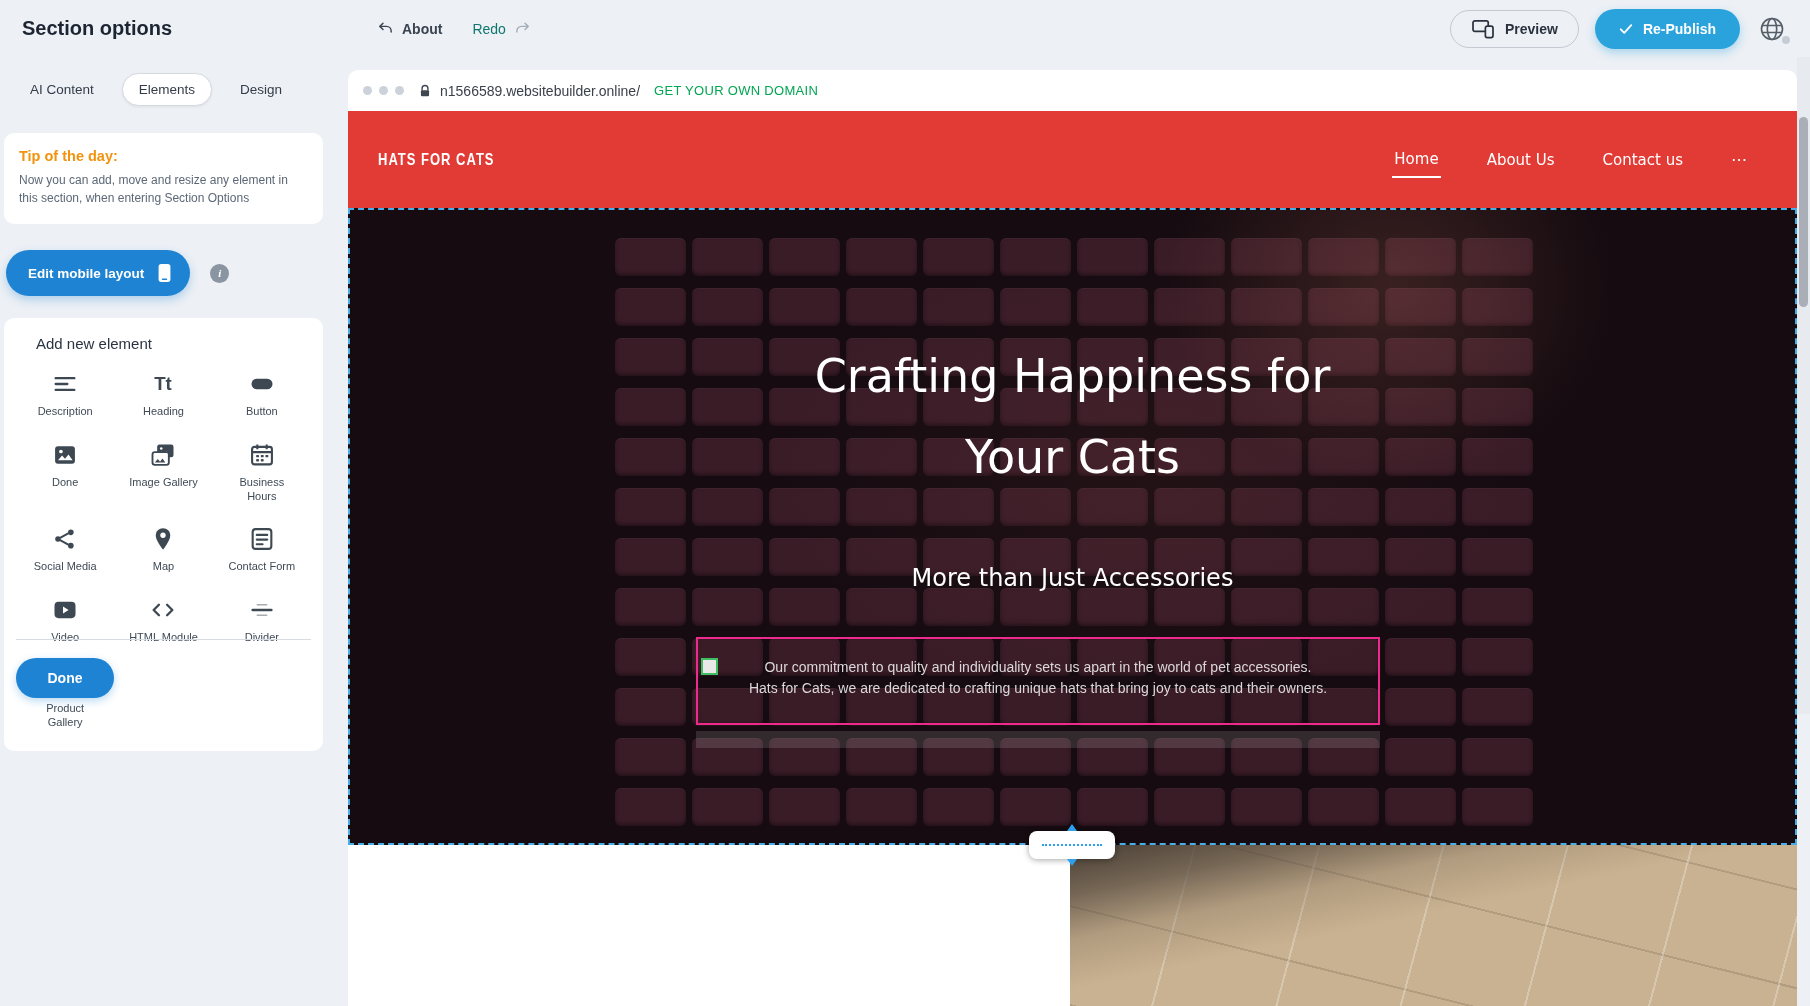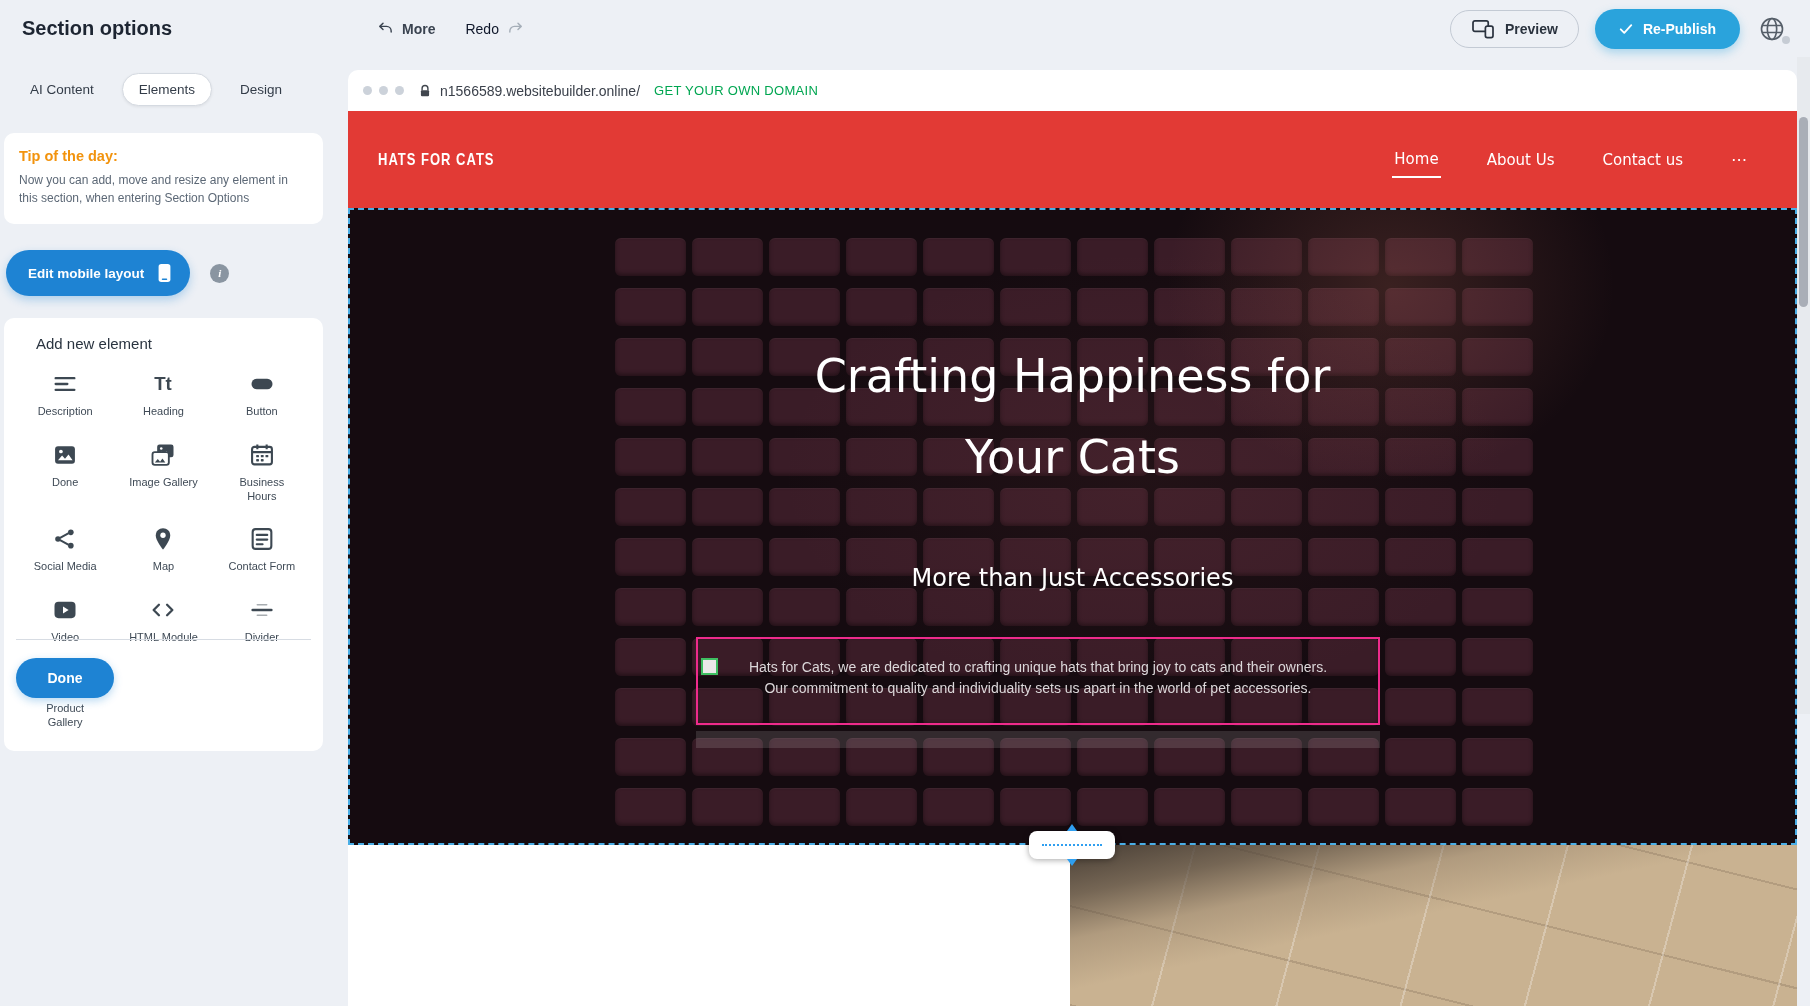--- a/index.html
+++ b/index.html
@@ -6,21 +6,21 @@
   html,body { width:1810px; height:1006px; }
   body { font-family:"Liberation Sans", sans-serif; background:#edf0f5; overflow:hidden; cursor:default; }
   button { border:none; background:none; font-family:inherit; cursor:pointer; }
   .app { width:1810px; height:714px; display:flex; flex-direction:column; }
 
   
   .topbar { flex:0 0 57px; display:flex; align-items:center; padding:0 22px; }
   .topbar-title { font-size:20px; font-weight:bold; color:#1d2532; }
   .history { display:flex; align-items:center; gap:30px; margin-left:205px; }
   .hist-btn { display:flex; align-items:center; gap:8px; font-size:14px; font-weight:bold; color:#3a4350; }
-  .hist-btn.redo { color:#0f172a; font-weight:normal;text-align:right; }
+  .hist-btn.redo { color:#0f766e; font-weight:normal;text-align:right; }
   .topbar-right { margin-left:auto; display:flex; align-items:center; gap:16px; }
   .preview-btn { height:38px; border-radius:19px; border:1px solid #c3cad4; padding:0 20px; display:flex; align-items:center; gap:10px; font-size:14px; font-weight:bold; color:#2a323e; }
   .republish-btn { height:40px; border-radius:20px; background:#2aa3dc; color:#fff; padding:0 24px; display:flex; align-items:center; gap:10px; font-size:14px; font-weight:bold; box-shadow:0 4px 10px rgba(42,163,220,.35); }
   .globe-btn { width:32px; height:32px; display:flex; align-items:center; justify-content:center; position:relative; }
   .globe-dot { position:absolute; right:-2px; bottom:1px; width:8px; height:8px; border-radius:50%; background:#c6ccd4; }
 
   
   .content { flex:1; display:flex; min-height:0; }
   .sidebar { flex:0 0 327px; padding:14px 4px 0; position:relative; }
 
@@ -112,21 +112,21 @@
     <div class="topbar-title">Section options</div>
 
     <div class="history">
       <button class="hist-btn undo">
         <span>
           <svg class="icon-svg" width="17" height="17" viewBox="0 0 24 24">
               <path d="M8.5 4.5L4 9l4.5 4.5" fill="none" stroke="#3a4350" stroke-width="2" stroke-linecap="round" stroke-linejoin="round"></path>
               <path d="M4.6 9h8.9a6.5 6.5 0 016.5 6.5v1.5" fill="none" stroke="#3a4350" stroke-width="2" stroke-linecap="round"></path>
             </svg>
         </span>
-        <span>More</span>
+        <span>About</span>
       </button>
       <button class="hist-btn redo">
         <span>Redo</span>
         <span>
           <svg class="icon-svg" width="17" height="17" viewBox="0 0 24 24">
               <path d="M15.5 4.5L20 9l-4.5 4.5" fill="none" stroke="#a5aeb8" stroke-width="2" stroke-linecap="round" stroke-linejoin="round"></path>
               <path d="M19.4 9h-8.9A6.5 6.5 0 004 15.5V17" fill="none" stroke="#a5aeb8" stroke-width="2" stroke-linecap="round"></path>
             </svg>
         </span>
       </button>
@@ -531,22 +531,22 @@
           <div class="hero-glow"></div>
           <h1 class="headline">
             <span>Crafting Happiness for</span>
             <span>Your Cats</span>
           </h1>
           <div class="subheadline">More than Just Accessories</div>
 
           <div class="para-box">
             <span class="green-handle"></span>
             <p class="para-text">
+              <span class="para-line">Our commitment to quality and individuality sets us apart in the world of pet accessories.</span>
               <span class="para-line">Hats for Cats, we are dedicated to crafting unique hats that bring joy to cats and their owners.</span>
-              <span class="para-line">Our commitment to quality and individuality sets us apart in the world of pet accessories.</span>
             </p>
           </div>
           <div class="ghost-bar"></div>
         </section>
 
         <div class="below">
           <div class="below-left"></div>
           <div class="below-right"></div>
         </div>
       </div>

